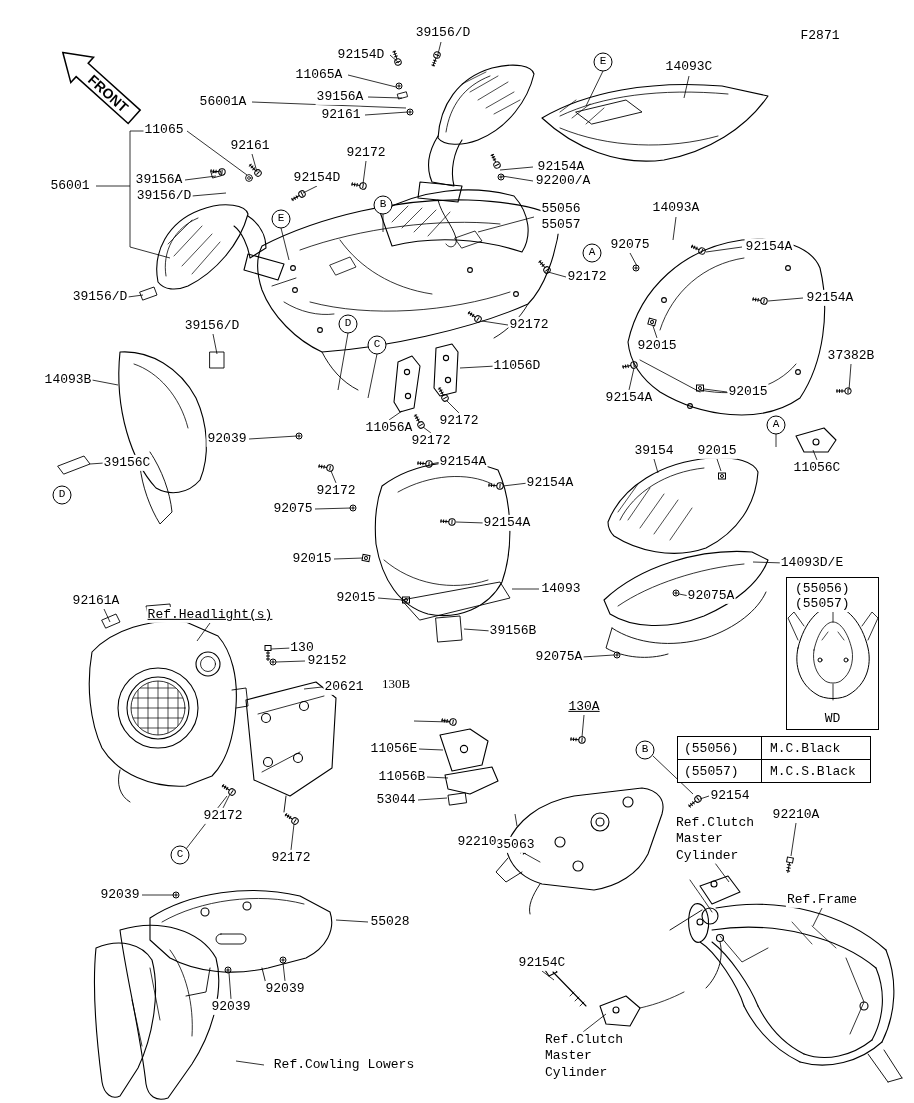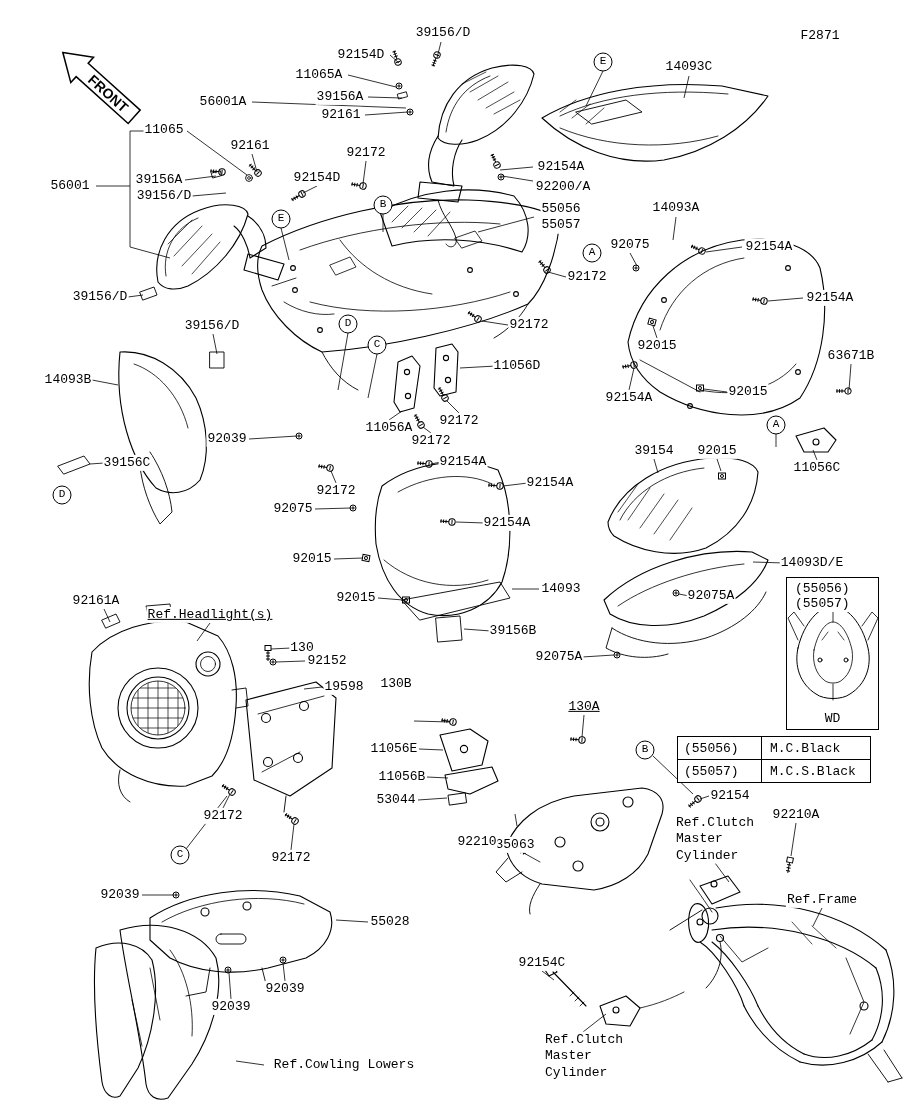--- a/index.html
+++ b/index.html
@@ -408,36 +408,36 @@
       <div class="callout" style="left: 361px; top: 55px;">92154D</div>
       <div class="callout" style="left: 319px; top: 75px;">11065A</div>
       <div class="callout" style="left: 223px; top: 102px;">56001A</div>
       <div class="callout" style="left: 340px; top: 97px;">39156A</div>
       <div class="callout" style="left: 341px; top: 115px;">92161</div>
       <div class="callout" style="left: 689px; top: 67px;">14093C</div>
       <div class="callout" style="left: 164px; top: 130px;">11065</div>
       <div class="callout" style="left: 250px; top: 146px;">92161</div>
       <div class="callout" style="left: 366px; top: 153px;">92172</div>
       <div class="callout" style="left: 561px; top: 167px;">92154A</div>
-      <div class="callout" style="left: 563px; top: 187px; font-family: Liberation Mono, monospace;">92200/A</div>
+      <div class="callout" style="left: 563px; top: 181px; font-family: Liberation Mono, monospace;">92200/A</div>
       <div class="callout" style="left: 70px; top: 186px;">56001</div>
       <div class="callout" style="left: 159px; top: 180px;">39156A</div>
       <div class="callout" style="left: 164px; top: 196px;">39156/D</div>
       <div class="callout" style="left: 317px; top: 178px;">92154D</div>
       <div class="callout" style="left: 561px; top: 217px;">55056
 55057</div>
       <div class="callout" style="left: 676px; top: 208px;">14093A</div>
       <div class="callout" style="left: 630px; top: 245px;">92075</div>
       <div class="callout" style="left: 769px; top: 247px;">92154A</div>
       <div class="callout" style="left: 587px; top: 277px;">92172</div>
       <div class="callout" style="left: 830px; top: 298px;">92154A</div>
       <div class="callout" style="left: 100px; top: 297px;">39156/D</div>
       <div class="callout" style="left: 529px; top: 325px;">92172</div>
       <div class="callout" style="left: 657px; top: 346px;">92015</div>
-      <div class="callout" style="left: 851px; top: 356px;">63671B</div>
+      <div class="callout" style="left: 851px; top: 356px;">37382B</div>
       <div class="callout" style="left: 212px; top: 326px;">39156/D</div>
       <div class="callout" style="left: 517px; top: 366px;">11056D</div>
       <div class="callout" style="left: 68px; top: 380px;">14093B</div>
       <div class="callout" style="left: 629px; top: 398px;">92154A</div>
       <div class="callout" style="left: 748px; top: 392px;">92015</div>
       <div class="callout" style="left: 227px; top: 439px;">92039</div>
       <div class="callout" style="left: 389px; top: 428px;">11056A</div>
       <div class="callout" style="left: 459px; top: 421px;">92172</div>
       <div class="callout" style="left: 431px; top: 441px;">92172</div>
       <div class="callout" style="left: 654px; top: 451px;">39154</div>
@@ -453,22 +453,22 @@
       <div class="callout" style="left: 812px; top: 563px; font-family: Liberation Mono, monospace;">14093D/E</div>
       <div class="callout" style="left: 96px; top: 601px;">92161A</div>
       <div class="callout" style="left: 210px; top: 615px; text-decoration: underline;">Ref.Headlight(s)</div>
       <div class="callout" style="left: 356px; top: 598px;">92015</div>
       <div class="callout" style="left: 561px; top: 589px;">14093</div>
       <div class="callout" style="left: 711px; top: 596px;">92075A</div>
       <div class="callout" style="left: 302px; top: 648px;">130</div>
       <div class="callout" style="left: 327px; top: 661px;">92152</div>
       <div class="callout" style="left: 513px; top: 631px;">39156B</div>
       <div class="callout" style="left: 559px; top: 657px;">92075A</div>
-      <div class="callout" style="left: 344px; top: 687px;">19598</div>
-      <div class="callout" style="left: 396px; top: 684px;">130B</div>
+      <div class="callout" style="left: 344px; top: 687px;">20621</div>
+      <div class="callout" style="left: 396px; top: 684px; font-family: Liberation Serif, serif;">130B</div>
       <div class="callout" style="left: 584px; top: 707px; text-decoration: underline;">130A</div>
       <div class="callout" style="left: 394px; top: 749px;">11056E</div>
       <div class="callout" style="left: 402px; top: 777px;">11056B</div>
       <div class="callout" style="left: 396px; top: 800px;">53044</div>
       <div class="callout" style="left: 515px; top: 806px; margin-top: 39px;">35063</div>
       <div class="callout" style="left: 730px; top: 796px;">92154</div>
       <div class="callout" style="left: 796px; top: 815px;">92210A</div>
       <div class="callout" style="left: 223px; top: 816px;">92172</div>
       <div class="callout" style="left: 715px; top: 839px;">Ref.Clutch
 Master

